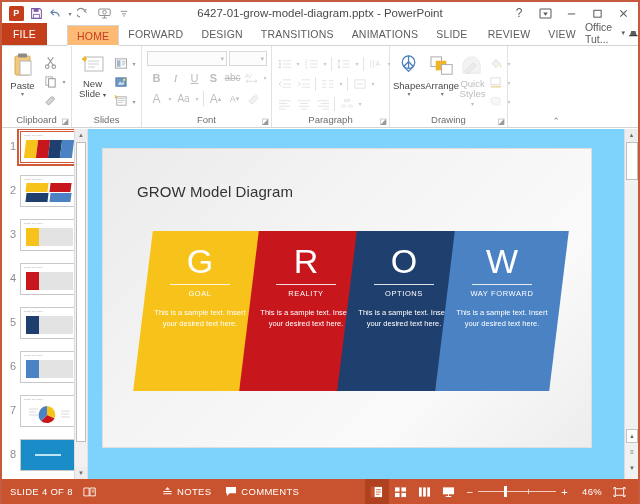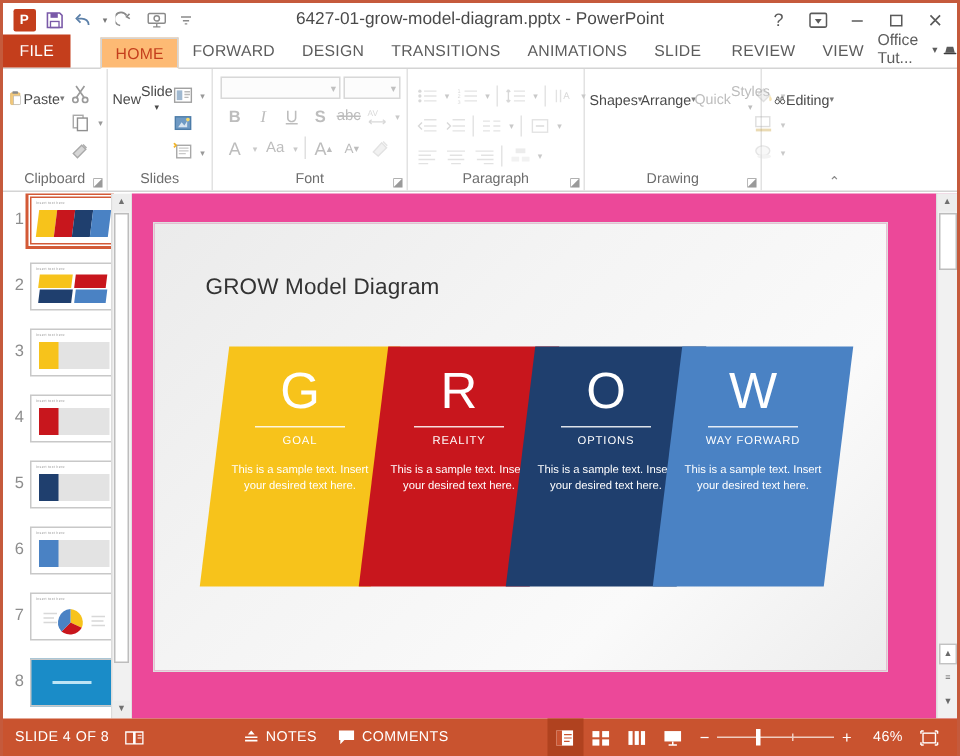--- a/index.html
+++ b/index.html
@@ -50,21 +50,21 @@
   .ribbon { height:82px; background:#fff; border-bottom:1px solid #d4d4d4;
             display:flex; position:relative; }
   .rgroup { position:relative; display:flex; flex-direction:column;
             border-right:1px solid #e2e2e2; padding:2px 3px 0 3px; }
   .rgroup-body { flex:1; display:flex; align-items:flex-start; gap:1px;
                  padding-top:2px; }
   .rgroup-label { text-align:center; font-size:9.5px; color:#6d6d6d;
                   height:14px; line-height:14px; position:relative; }
   .dlg { position:absolute; right:2px; bottom:1px; font-size:8px; color:#9a9a9a; }
 
-  .bigbtn { width:44px; display:flex; align-items:center;
+  .bigbtn { width:44px; display:flex; flex-direction:column; align-items:center;
             font-size:9.5px; color:#4a4a4a; padding-top:2px; cursor:default; }
   .bigbtn .cap { text-align:center; line-height:10px; margin-top:1px; }
   .caret { font-size:6px; color:#7a7a7a; line-height:6px; }
   .smallbtn { width:19px; height:19px; display:flex; align-items:center;
               justify-content:center; font-size:10px; color:#5a5a5a; }
   .dim { color:#bdbdbd !important; }
   .dimi { opacity:.38; }
   .row { display:flex; align-items:center; }
 
   
@@ -92,21 +92,21 @@
 
   
   .vsb { position:absolute; top:0; bottom:0; width:12px; background:#f1f1f1;
          border-left:1px solid #dcdcdc; }
   .vsb-arrow { height:12px; display:flex; align-items:center;
                justify-content:center; font-size:6px; color:#707070;
                background:#ededed; }
   .vsb-thumb { position:absolute; left:1px; width:10px; background:#fff;
                border:1px solid #bdbdbd; }
 
-  .slidepane { flex:1; position:relative; background:#ec4899; }
+  .slidepane { flex:1; position:relative; background:#7dd3fc; }
   .slide { position:absolute; left:14px; top:19px; width:490px; height:300px;
            background:linear-gradient(135deg,#ebebeb 0%,#f4f4f4 38%,#fafafa 72%,#ededed 100%);
            border:1px solid #dedede; overflow:hidden; }
   .slide-title { position:absolute; left:34px; top:34px; font-size:15px;
                  color:#333; letter-spacing:.1px; }
   .diagram { position:absolute; left:34px; top:82px; width:424px; height:160px; }
   .panel { position:absolute; top:0; width:114px; height:160px;
            transform: skewX(-7deg); }
   .panel-inner { transform: skewX(7deg); width:100%; height:100%;
                  display:flex; flex-direction:column; align-items:center;
@@ -548,31 +548,20 @@
                 <span style="font-size:6px;color:#c9c9c9">▾</span>
               </div>
           </div>
         </div>
       </div>
       <div class="rgroup-label">Drawing</div>
       <div class="dlg">◪</div>
     </div>
 
     <div class="rgroup" style="width:56px;border-right:none">
-      <div class="rgroup-body" style="justify-content:center;padding-top:8px">
-        <div class="bigbtn" style="width:40px">
-          <svg width="20" height="18" viewBox="0 0 20 18">
-              <circle cx="5.5" cy="11" r="3.6" fill="none" stroke="#3a3a3a" stroke-width="1.4"></circle>
-              <circle cx="14.5" cy="11" r="3.6" fill="none" stroke="#3a3a3a" stroke-width="1.4"></circle>
-              <path d="M4 7.5 5.5 3h2l1.3 4.5M11.2 7.5 12.5 3h2L16 7.5M8.5 10.5h3" stroke="#3a3a3a" stroke-width="1.3" fill="none"></path>
-            </svg>
-          <div class="cap">Editing</div>
-          <div class="caret">▾</div>
-        </div>
-      </div>
       <div class="rgroup-label"></div>
       <div style="position:absolute;right:4px;bottom:1px;font-size:9px;color:#888">⌃</div>
     </div>
   </div>
 
   <div class="main">
 
     <div class="thumbpane">
       <div style="position:absolute;left:0;top:0;width:74px;bottom:0;overflow:hidden">
 

